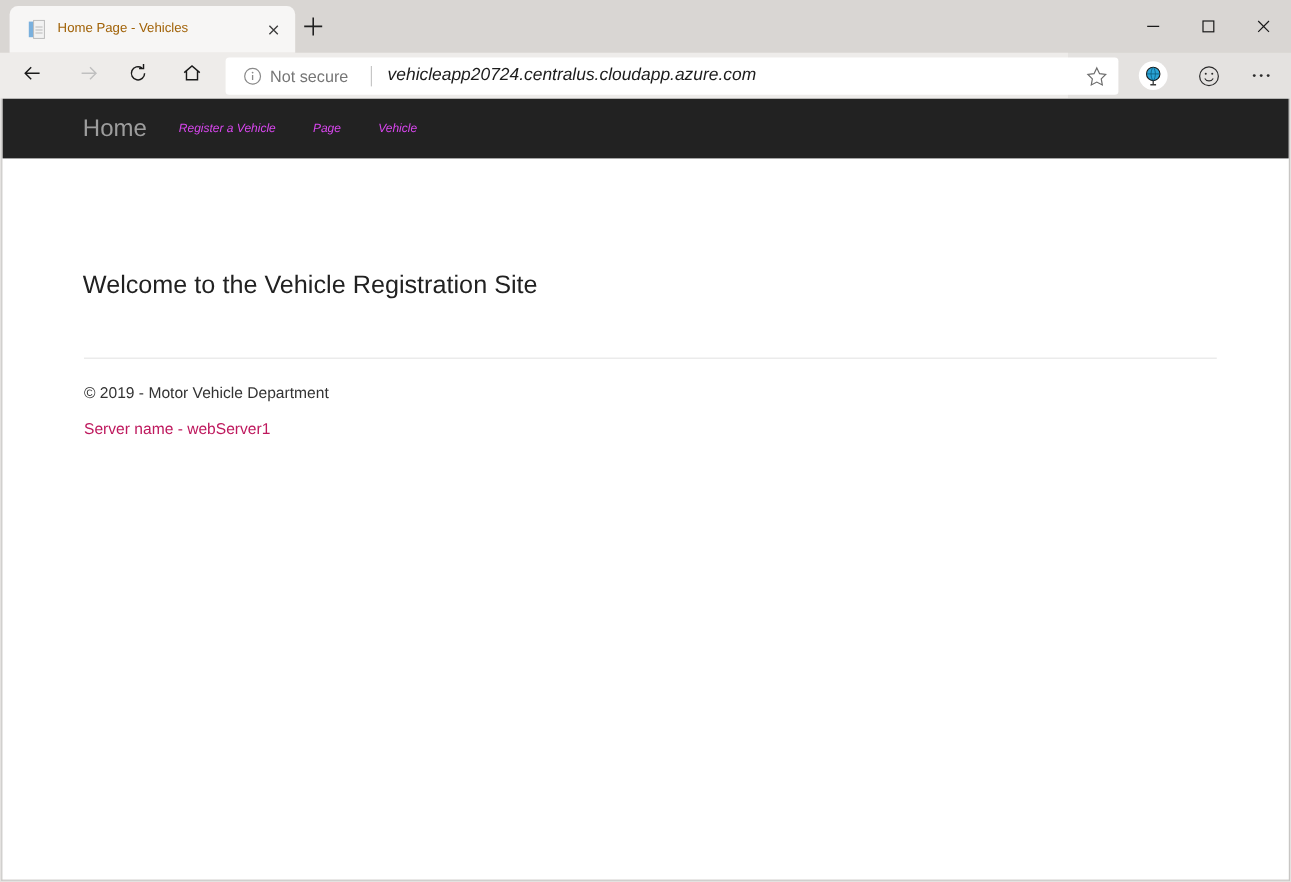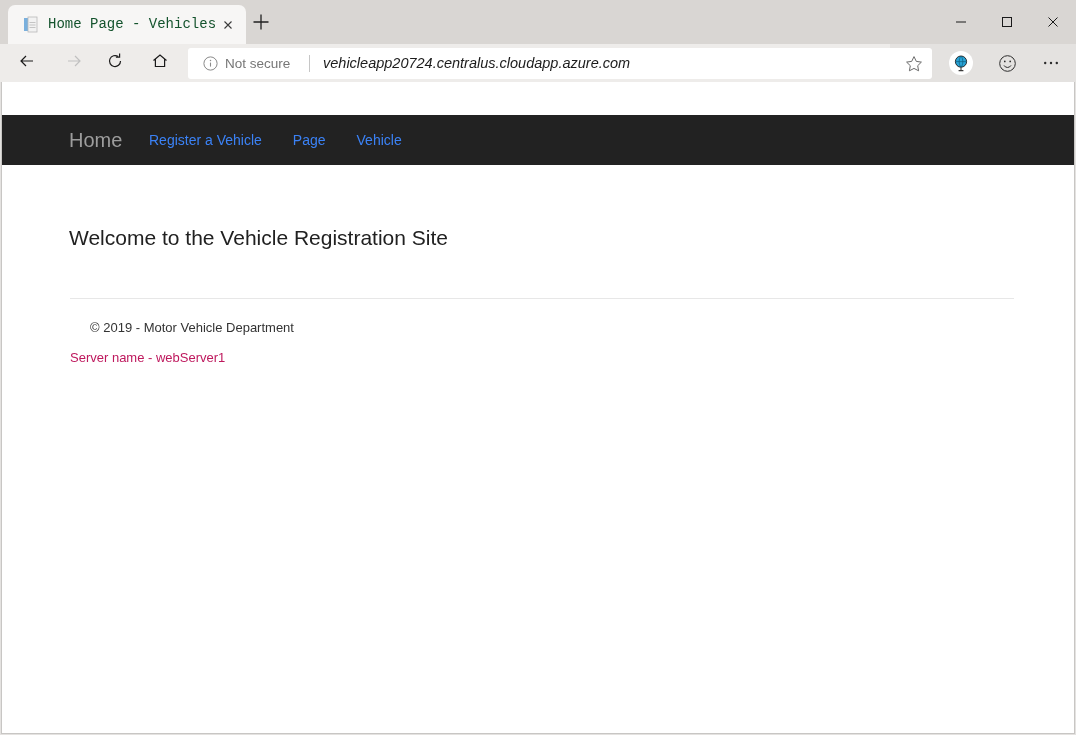--- a/index.html
+++ b/index.html
@@ -45,26 +45,25 @@
     top: 11px;
     width: 17px;
     height: 17px;
   }
   .tab-title {
     position: absolute;
     left: 40px;
     top: 0;
     height: 39px;
     line-height: 39px;
-    font-size: 14px;
-    color: #14532d;
+    font-size: 11px;
+    color: #a16207;
     white-space: nowrap;
     overflow: hidden;
     width: 175px;
-    font-family: Liberation Mono, monospace;
   }
   .tab-close {
     position: absolute;
     right: 9px;
     top: 11px;
     width: 18px;
     height: 18px;
     cursor: pointer;
   }
   .newtab {
@@ -203,45 +202,45 @@
     border-top: none;
     box-sizing: border-box;
     overflow: hidden;
   }
   .site-navbar {
     position: absolute;
     top: 0; left: 0;
     width: 1072px;
     height: 50px;
     background: #222222;
-    margin-top: 33px;
   }
   .site-brand {
     position: absolute;
     left: 67px;
     top: 0;
     height: 50px;
     line-height: 50px;
     font-size: 20px;
     color: #9d9d9d;
     cursor: pointer;
   }
   .site-links {
     position: absolute;
     left: 147px;
     top: 0;
     height: 50px;
     display: flex;
     align-items: center;
   }
   .site-link {
-    font-size: 14px;
-    color: #3b82f6;
+    font-size: 10px;
+    color: #d946ef;
     margin-right: 31px;
     cursor: pointer;
+    font-style: italic;
   }
   .content {
     position: absolute;
     top: 50px;
     left: 0;
     width: 1072px;
   }
   .page-heading {
     position: absolute;
     left: 67px;
@@ -260,21 +259,20 @@
     height: 1px;
     background: #e7e7e7;
   }
   .footer-copy {
     position: absolute;
     left: 68px;
     top: 188px;
     font-size: 13px;
     color: #333333;
     white-space: nowrap;
-    margin-left: 20px;
   }
   .footer-server {
     position: absolute;
     left: 68px;
     top: 218px;
     font-size: 13px;
     color: #be185d;
     white-space: nowrap;
   }
 </style>

